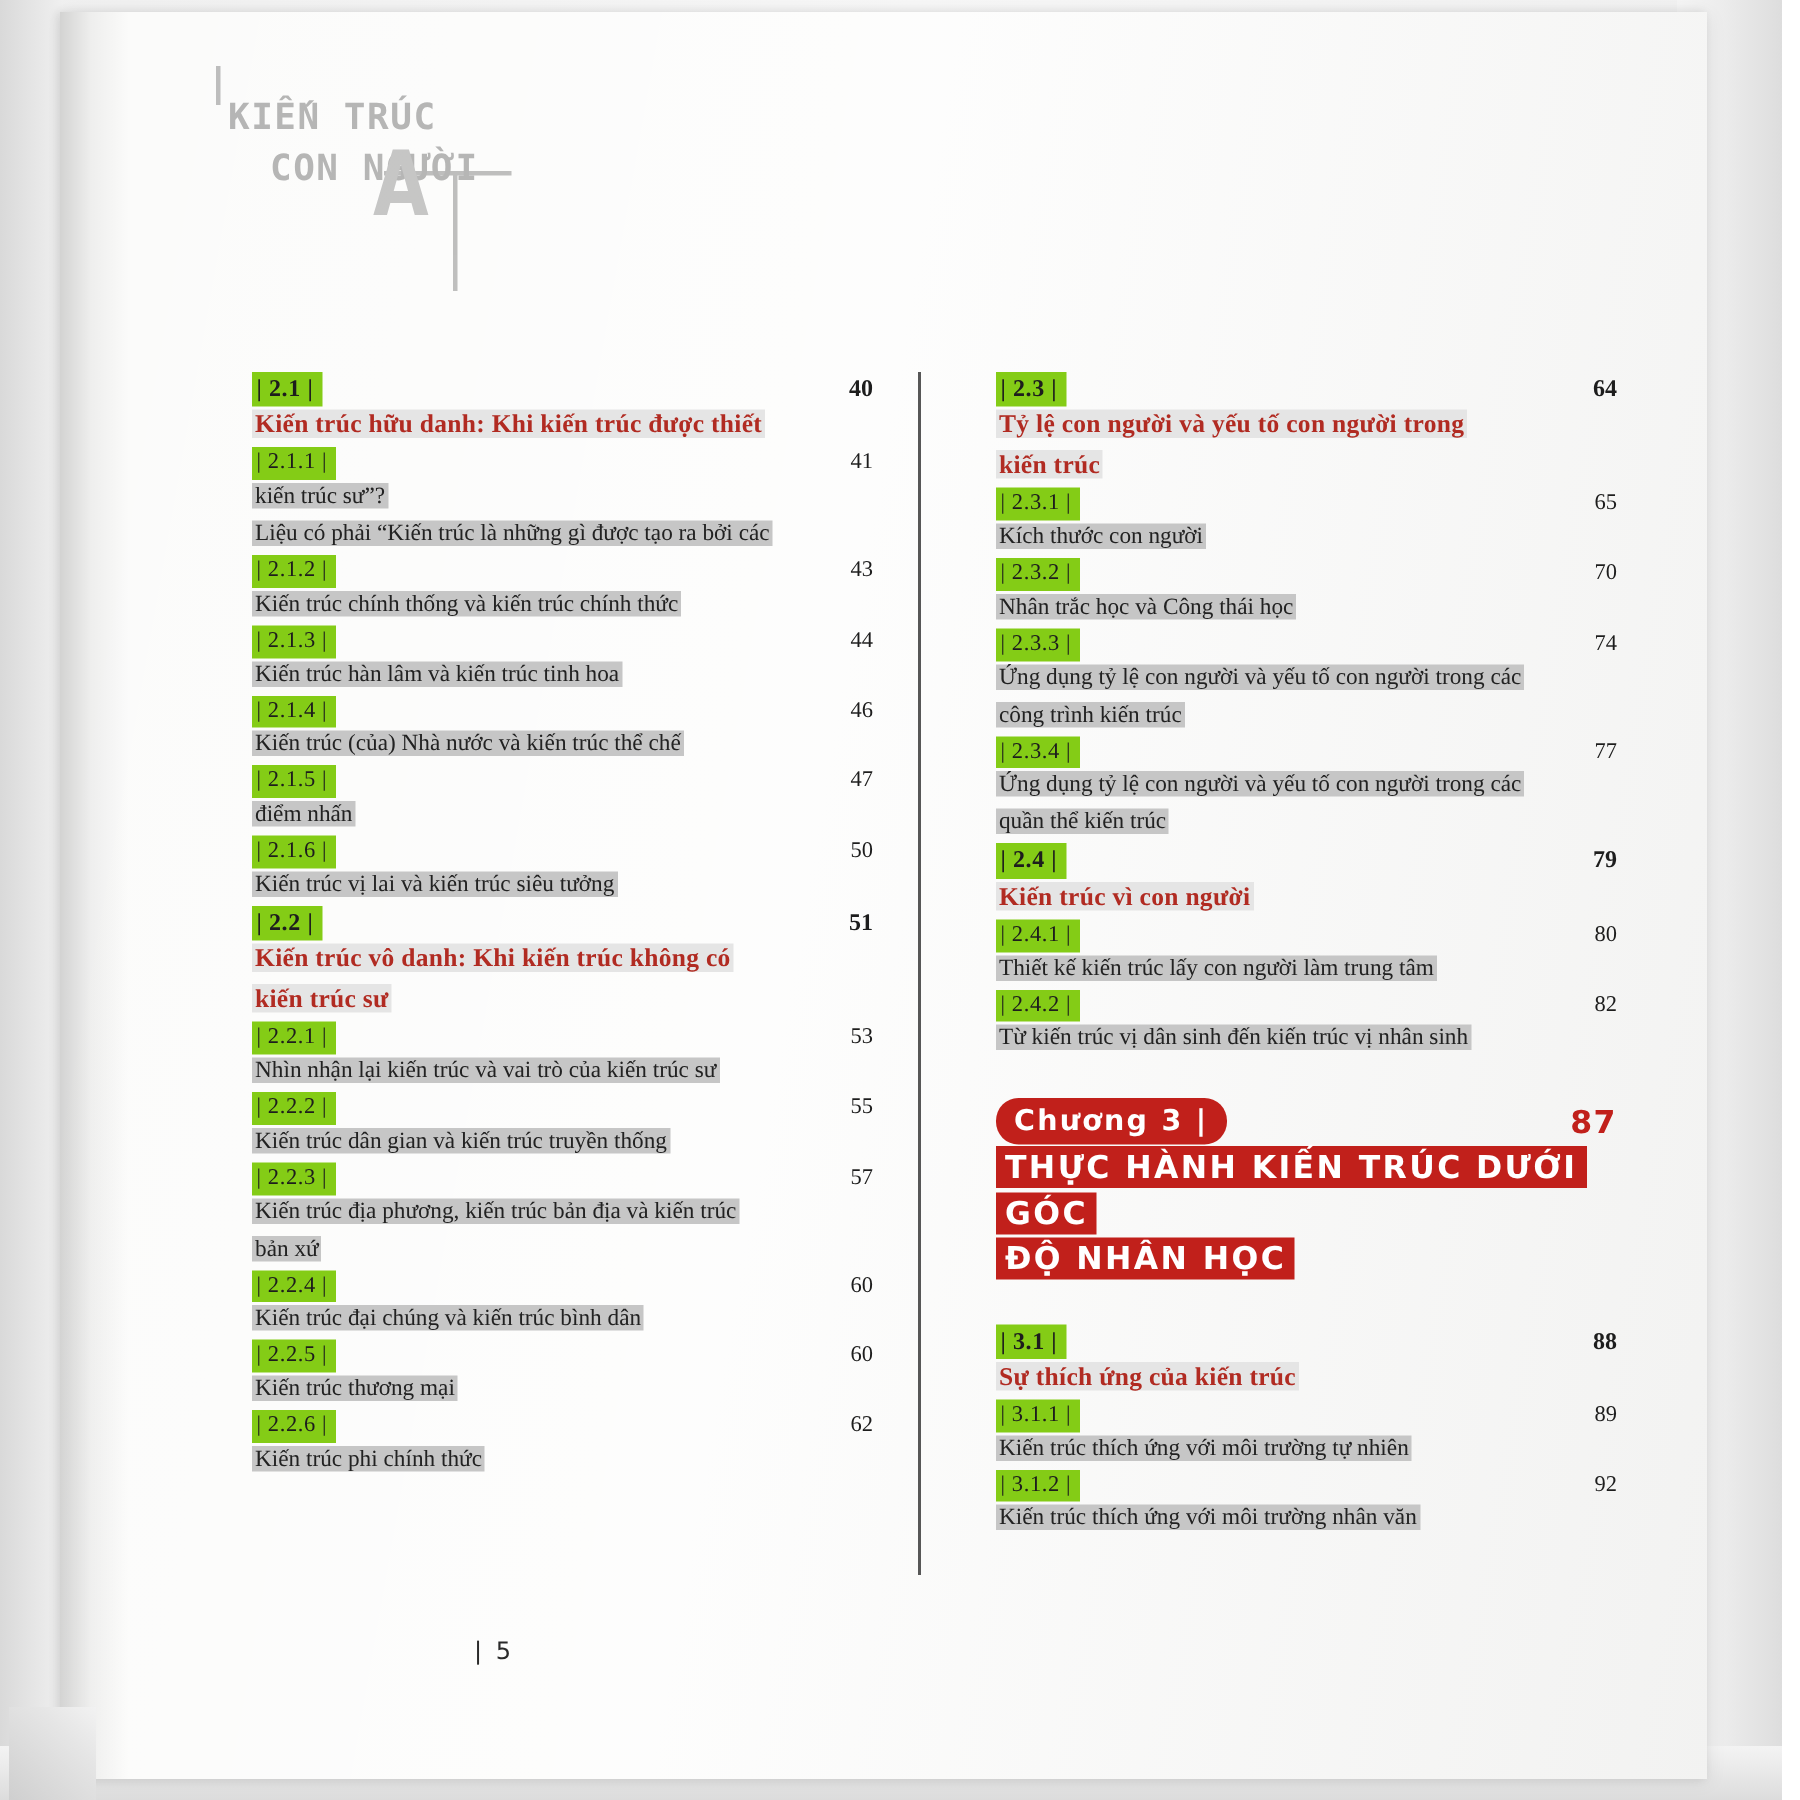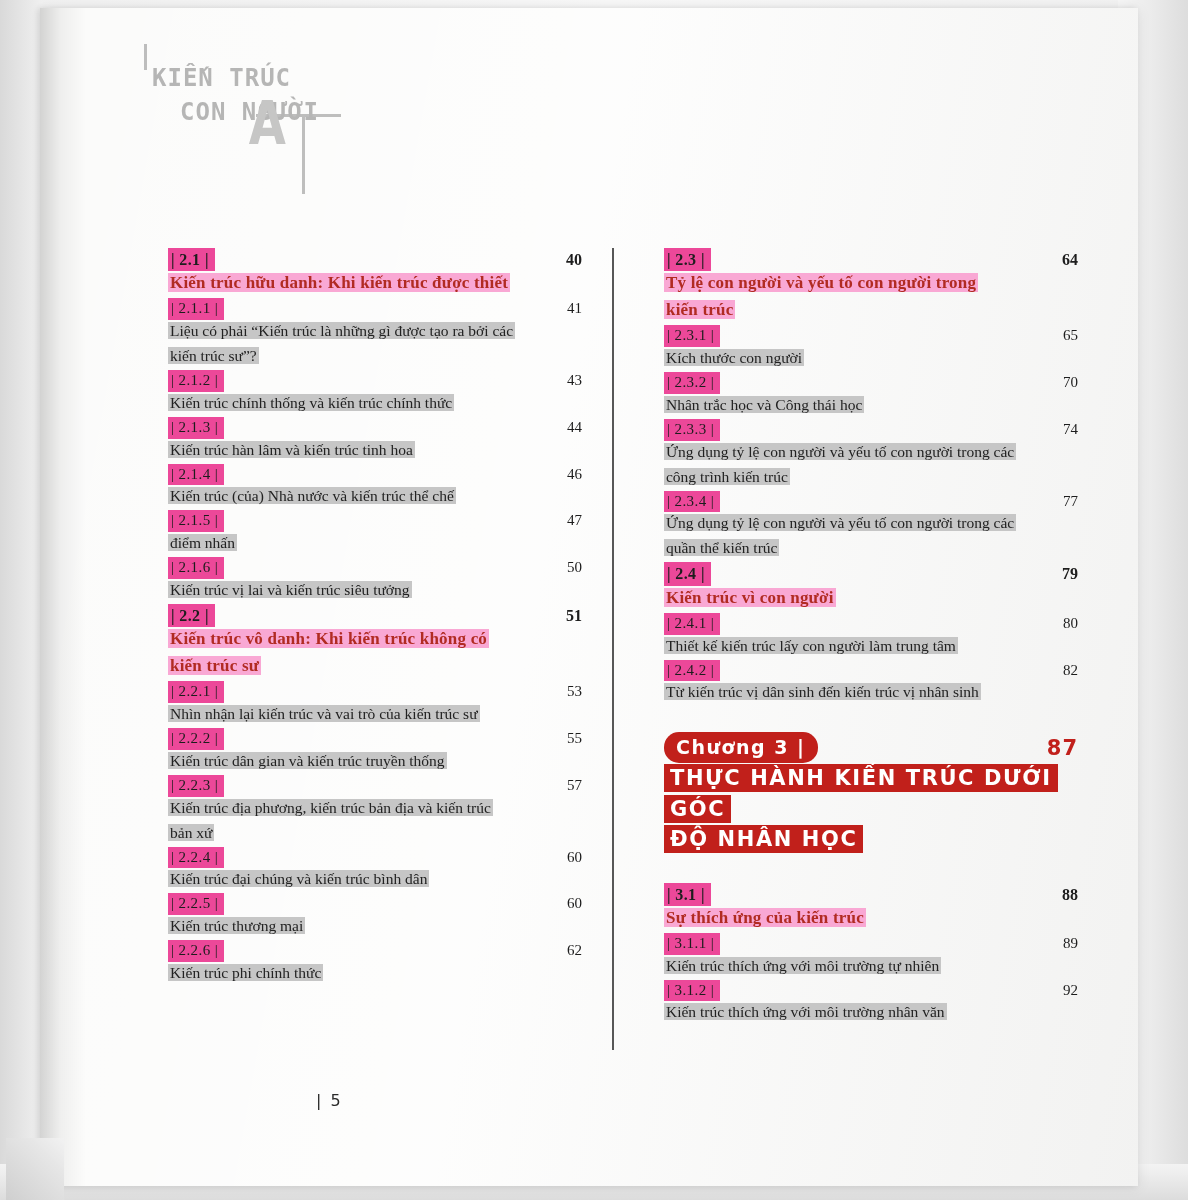--- a/index.html
+++ b/index.html
@@ -147,21 +147,21 @@
     display: flex;
     align-items: baseline;
     justify-content: space-between;
     font-family: "Liberation Serif", serif;
     color: #1d1d1d;
     font-size: 15px;
     line-height: 1.45;
     margin-top: 2px;
   }
   .num-row .label {
-    background: #ec4899;
+    background: #84cc16;
     padding: 0 6px 0 3px;
     white-space: nowrap;
     letter-spacing: 0.4px;
   }
   .num-row .page-no {
     font-size: 15px;
     color: #1d1d1d;
     padding-left: 6px;
   }
   .num-row.major .label {
@@ -187,21 +187,21 @@
     -webkit-box-decoration-break: clone;
     padding: 0 2px;
   }
   .title-line.major {
     color: #b12b22;
     font-weight: bold;
     font-size: 17px;
     letter-spacing: 0.2px;
   }
   .title-line.major span.hl {
-    background: #f9a8d4;
+    background: #e5e5e5;
   }
   .gap-l { height: 26px; }
 
   
   .chapter-tag {
     display: inline-block;
     background: #c1201b;
     color: #ffffff;
     font-family: "DejaVu Sans", sans-serif;
     font-weight: bold;
@@ -291,22 +291,22 @@
         <div class="num-row major">
           <span class="label">| 2.1 |</span>
           <span class="page-no">40</span>
         </div>
         <div class="title-line major"><span class="hl">Kiến trúc hữu danh: Khi kiến trúc được thiết</span></div>
 
         <div class="num-row">
           <span class="label">| 2.1.1 |</span>
           <span class="page-no">41</span>
         </div>
+        <div class="title-line"><span class="hl">kiến trúc sư”?</span></div>
         <div class="title-line"><span class="hl">Liệu có phải “Kiến trúc là những gì được tạo ra bởi các</span></div>
-        <div class="title-line"><span class="hl">kiến trúc sư”?</span></div>
 
         <div class="num-row">
           <span class="label">| 2.1.2 |</span>
           <span class="page-no">43</span>
         </div>
         <div class="title-line"><span class="hl">Kiến trúc chính thống và kiến trúc chính thức</span></div>
 
         <div class="num-row">
           <span class="label">| 2.1.3 |</span>
           <span class="page-no">44</span>

